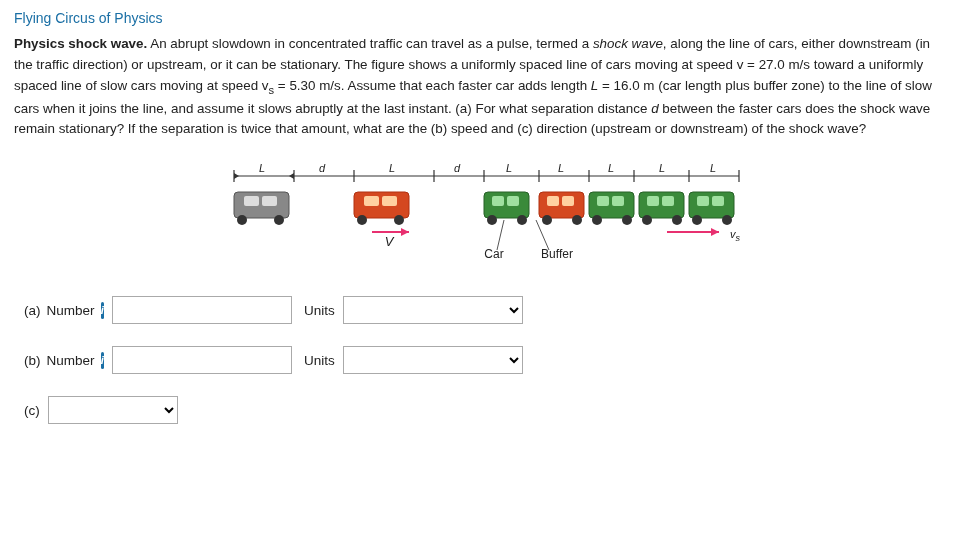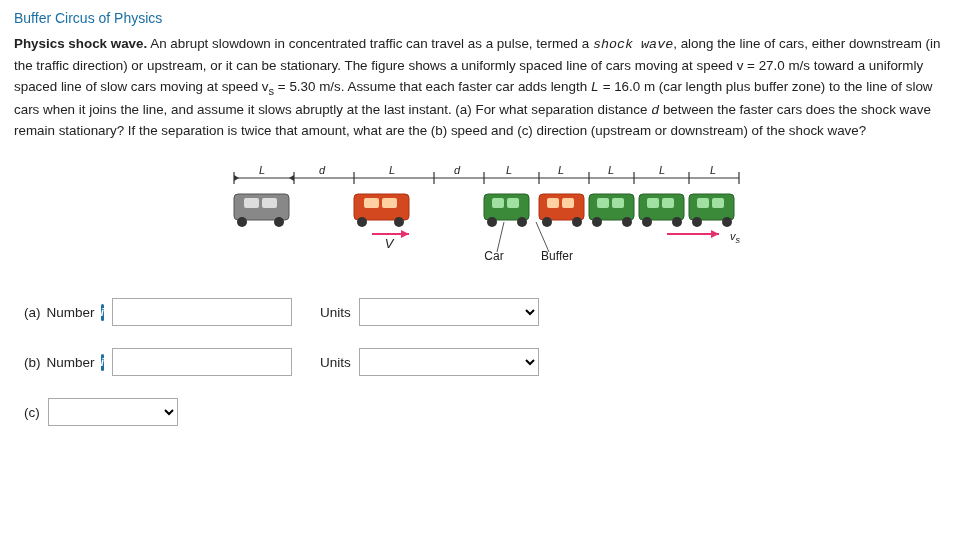--- a/index.html
+++ b/index.html
@@ -16,21 +16,21 @@
       color: #1a6fa5;
       text-decoration: none;
       font-size: 14px;
     }
     .problem-text {
       margin-top: 8px;
       line-height: 1.55;
       font-size: 13.4px;
       color: #222;
     }
-    .problem-text em { font-style: italic; font-family: Liberation Mono, monospace; }
+    .problem-text em { font-style: italic; }
     .problem-text strong { font-weight: bold; }
 
     
     .diagram-area {
       margin: 18px auto 10px auto;
       display: flex;
       flex-direction: column;
       align-items: center;
       position: relative;
       width: 600px;
@@ -76,21 +76,21 @@
     .number-input {
       border: 1px solid #aaa;
       height: 28px;
       width: 180px;
       padding: 2px 4px;
       font-size: 13px;
       outline: none;
     }
     .units-label {
       font-size: 13.5px;
-      margin-left: 20px;
+      margin-left: 4px;
     }
     .units-select {
       border: 1px solid #aaa;
       height: 28px;
       width: 180px;
       padding: 2px 4px;
       font-size: 13px;
       background: #fff;
       appearance: auto;
     }
@@ -109,21 +109,21 @@
       gap: 8px;
       margin-bottom: 10px;
     }
   </style>
 </head>
 <body>
 
 
 
 
-<a class="title-link" href="#">Buffer Circus of Physics</a>
+<a class="title-link" href="#">Flying Circus of Physics</a>
 
 
 <div class="problem-text">
   <strong>Physics shock wave.</strong>
   <span> An abrupt slowdown in concentrated traffic can travel as a pulse, termed a </span><em>shock wave</em><span>, along the line of cars, either downstream (in the traffic direction) or upstream, or it can be stationary. The figure shows a uniformly spaced line of cars moving at speed v = 27.0 m/s toward a uniformly spaced line of slow cars moving at speed v<sub>s</sub> = 5.30 m/s. Assume that each faster car adds length <em>L</em> = 16.0 m (car length plus buffer zone) to the line of slow cars when it joins the line, and assume it slows abruptly at the last instant. (a) For what separation distance <em>d</em> between the faster cars does the shock wave remain stationary? If the separation is twice that amount, what are the (b) speed and (c) direction (upstream or downstream) of the shock wave?</span>
 </div>
 
 
 <div class="diagram-area">
   <svg class="diagram-svg" viewBox="0 0 600 120" xmlns="http://www.w3.org/2000/svg">

